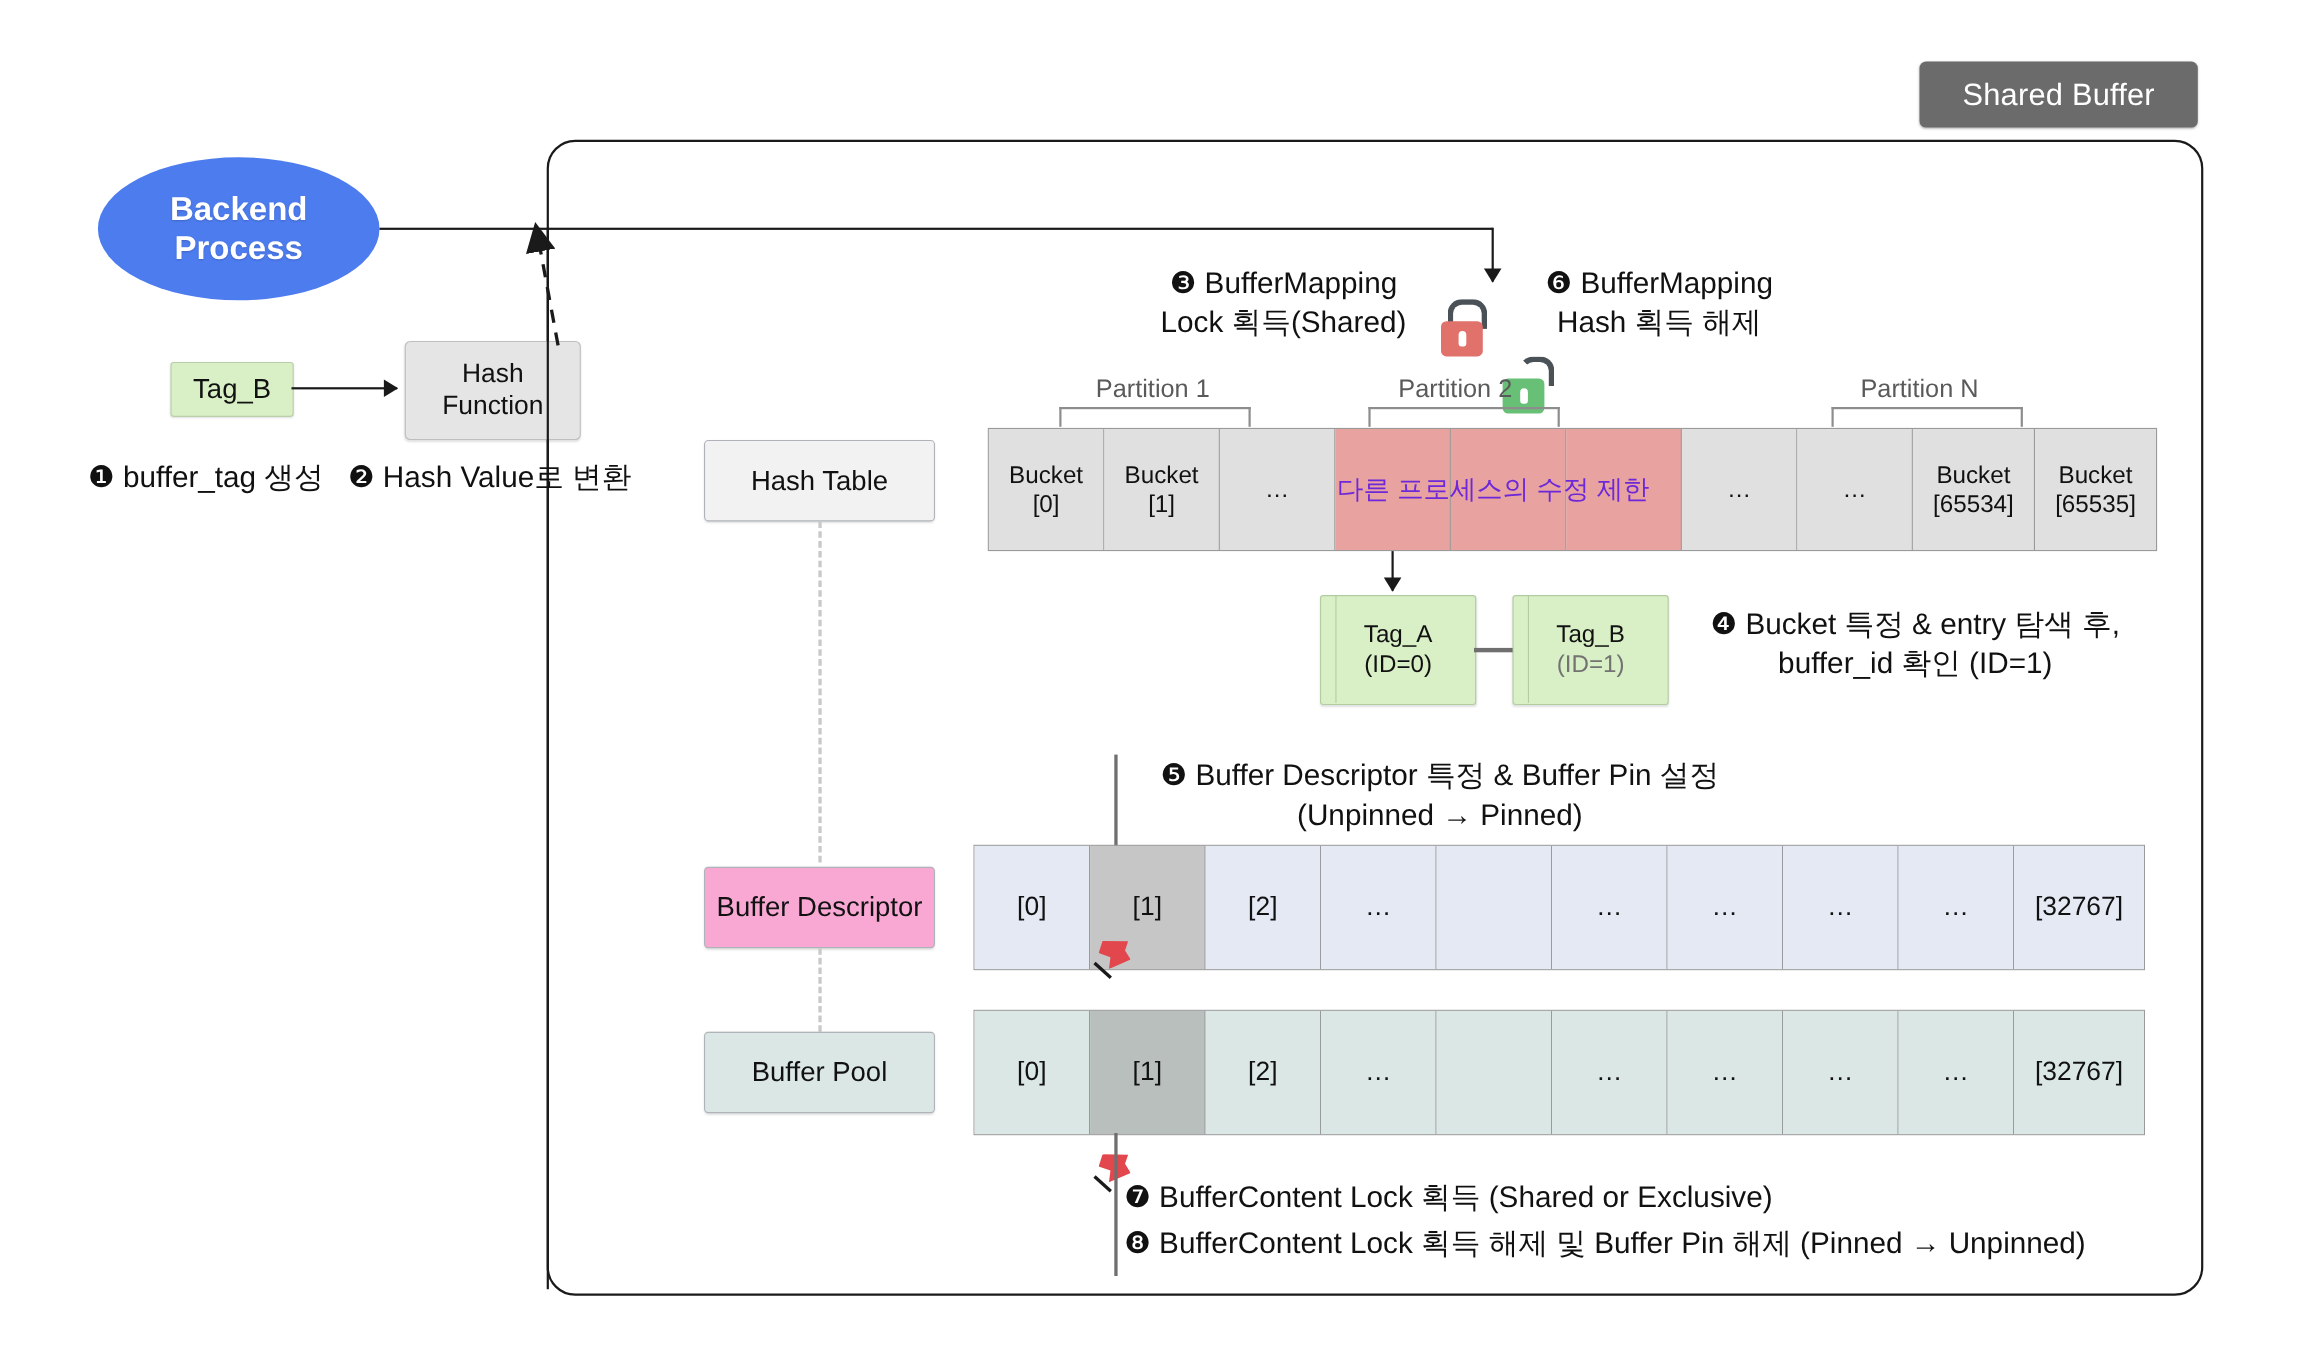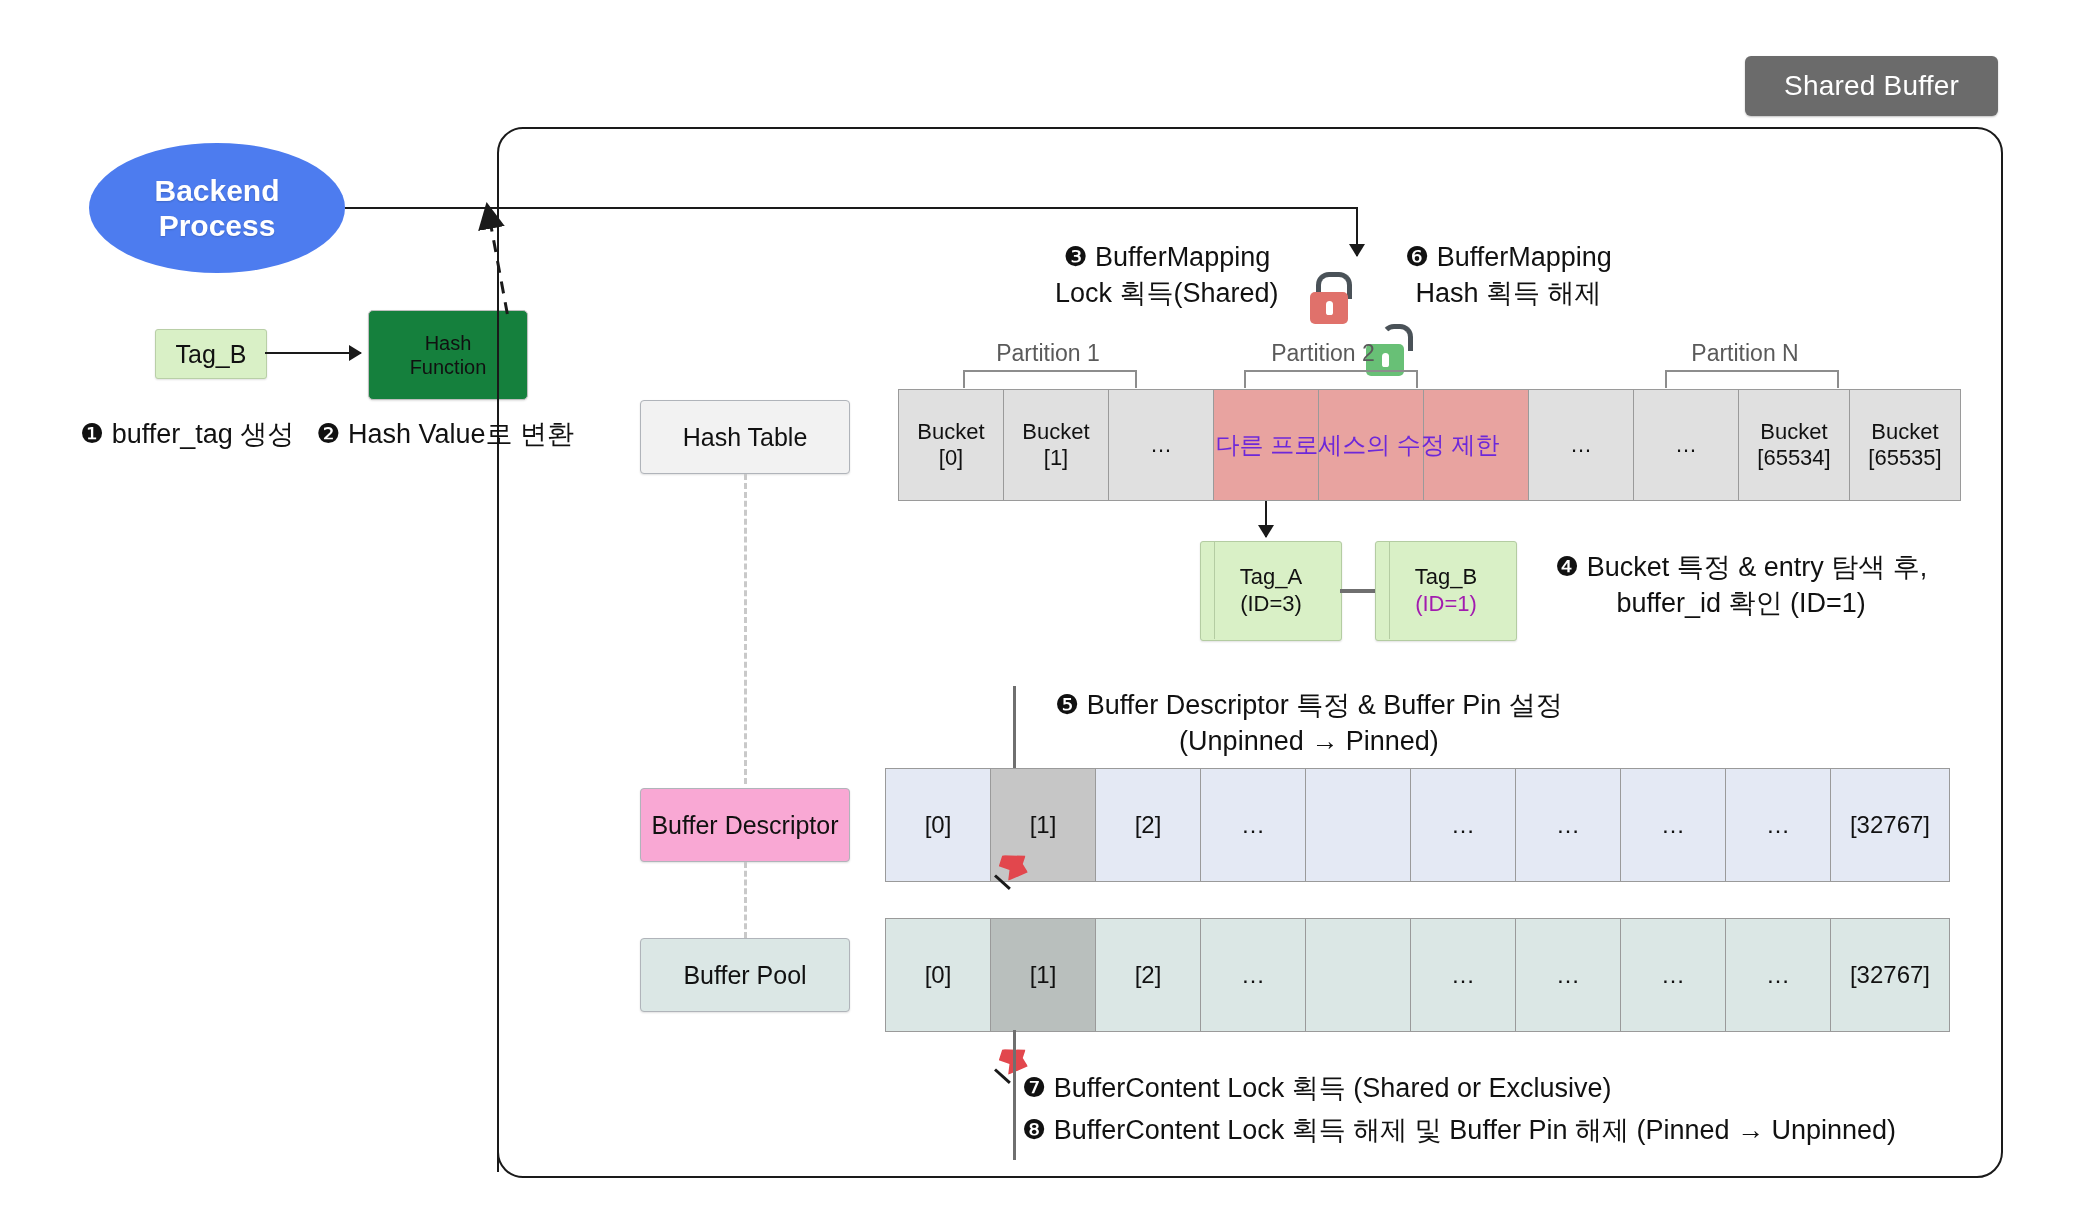--- a/index.html
+++ b/index.html
@@ -21,22 +21,22 @@
       display:flex;align-items:center;justify-content:center;text-align:center;
       text-shadow:0 1px 2px rgba(0,0,0,.18);}
 
   
   #tag-b-input{left:155px;top:329px;width:110px;height:48px;background:#d9f0c6;
       border:1px solid #b9cfa7;border-radius:3px;font-size:25px;
       display:flex;align-items:center;justify-content:center;
       box-shadow:0 1px 2px rgba(0,0,0,.12);}
 
   
-  #hash-function{left:368px;top:310px;width:158px;height:88px;background:#15803d;
-      border:1px solid #bfbfbf;border-radius:5px;font-size:20px;line-height:1.2;
+  #hash-function{left:368px;top:310px;width:158px;height:88px;background:#e5e5e5;
+      border:1px solid #bfbfbf;border-radius:5px;font-size:24px;line-height:1.2;
       display:flex;align-items:center;justify-content:center;text-align:center;
       box-shadow:0 1px 2px rgba(0,0,0,.12);}
 
   
   .side-label{border:1px solid #b0b4ba;border-radius:4px;font-size:25px;
       display:flex;align-items:center;justify-content:center;text-align:center;
       box-shadow:0 1px 2px rgba(0,0,0,.12);}
   #hash-table-label{left:640px;top:400px;width:208px;height:72px;background:#f2f2f2;}
   #buffer-descriptor-label{left:640px;top:788px;width:208px;height:72px;background:#f9a8d4;}
   #buffer-pool-label{left:640px;top:938px;width:208px;height:72px;background:#dbe7e5;}
@@ -64,21 +64,21 @@
   .bracket{border:2px solid #8d8d8d;border-bottom:none;height:16px;}
   .bracket-label{font-size:23px;color:#5a5a5a;text-align:center;}
 
   
   .tag-entry{background:#d9f0c6;border:1px solid #b4cca2;border-radius:3px;
       font-size:22px;line-height:1.22;text-align:center;
       display:flex;flex-direction:column;align-items:center;justify-content:center;
       box-shadow:0 1px 2px rgba(0,0,0,.12);}
   #tag-a-entry{left:1200px;top:541px;width:140px;height:98px;}
   #tag-b-entry{left:1375px;top:541px;width:140px;height:98px;}
-  .tag-entry .redid{color:#a21caf;}
+  .tag-entry .redid{color:#737373;}
   .tag-entry .sliver{position:absolute;left:-1px;top:-1px;width:14px;height:100%;
       border-right:1px solid #b4cca2;}
 
   
   .buf-row{position:absolute;display:flex;border:1px solid #9a9a9a;}
   .buf-row .cell{border-right:1px solid #9a9a9a;display:flex;align-items:center;
       justify-content:center;font-size:24px;color:#111;}
   .buf-row .cell:last-child{border-right:none;}
   #descriptor-row{left:885px;top:768px;height:112px;}
   #descriptor-row .cell{background:#e4e9f4;}
@@ -229,21 +229,21 @@
       <div>Bucket</div>
       <div>[65535]</div>
     </div>
   </div>
 
 <div class="abs vline arrow-down" style="left:1265px;top:501px;height:36px;"></div>
 
 <div class="abs tag-entry" id="tag-a-entry">
   <span class="sliver"></span>
   <div>Tag_A</div>
-  <div>(ID=3)</div>
+  <div>(ID=0)</div>
 </div>
 <div class="abs hline" style="left:1340px;top:589px;width:36px;height:4px;background:#6f6f6f;"></div>
 <div class="abs tag-entry" id="tag-b-entry">
   <span class="sliver"></span>
   <div>Tag_B</div>
   <div class="redid">(ID=1)</div>
 </div>
 
 <div class="abs step-text" id="step4">
   <div>❹ Bucket 특정 &amp; entry 탐색 후,</div>

